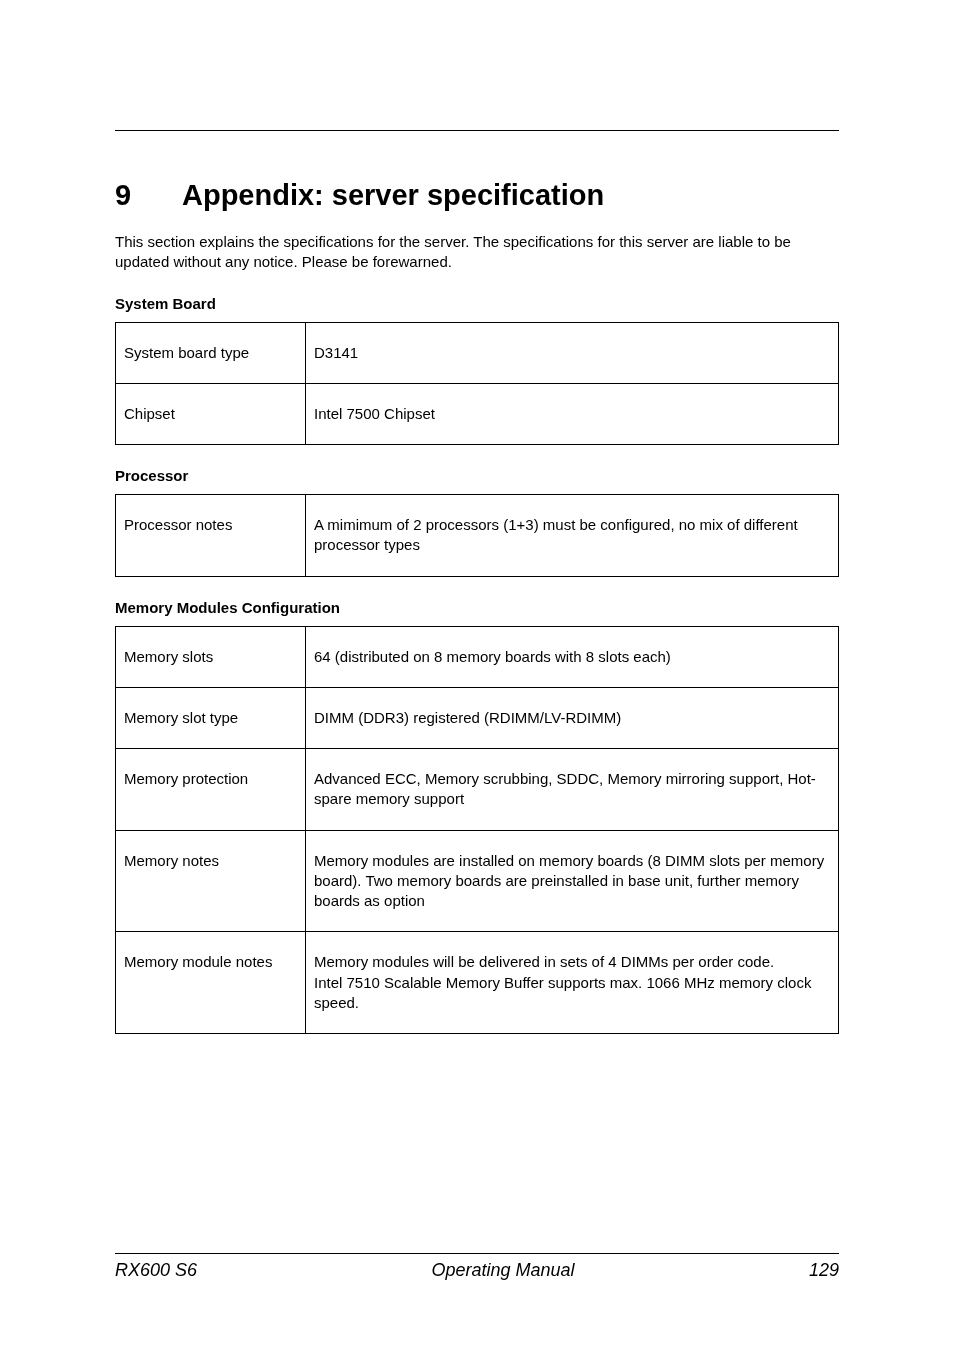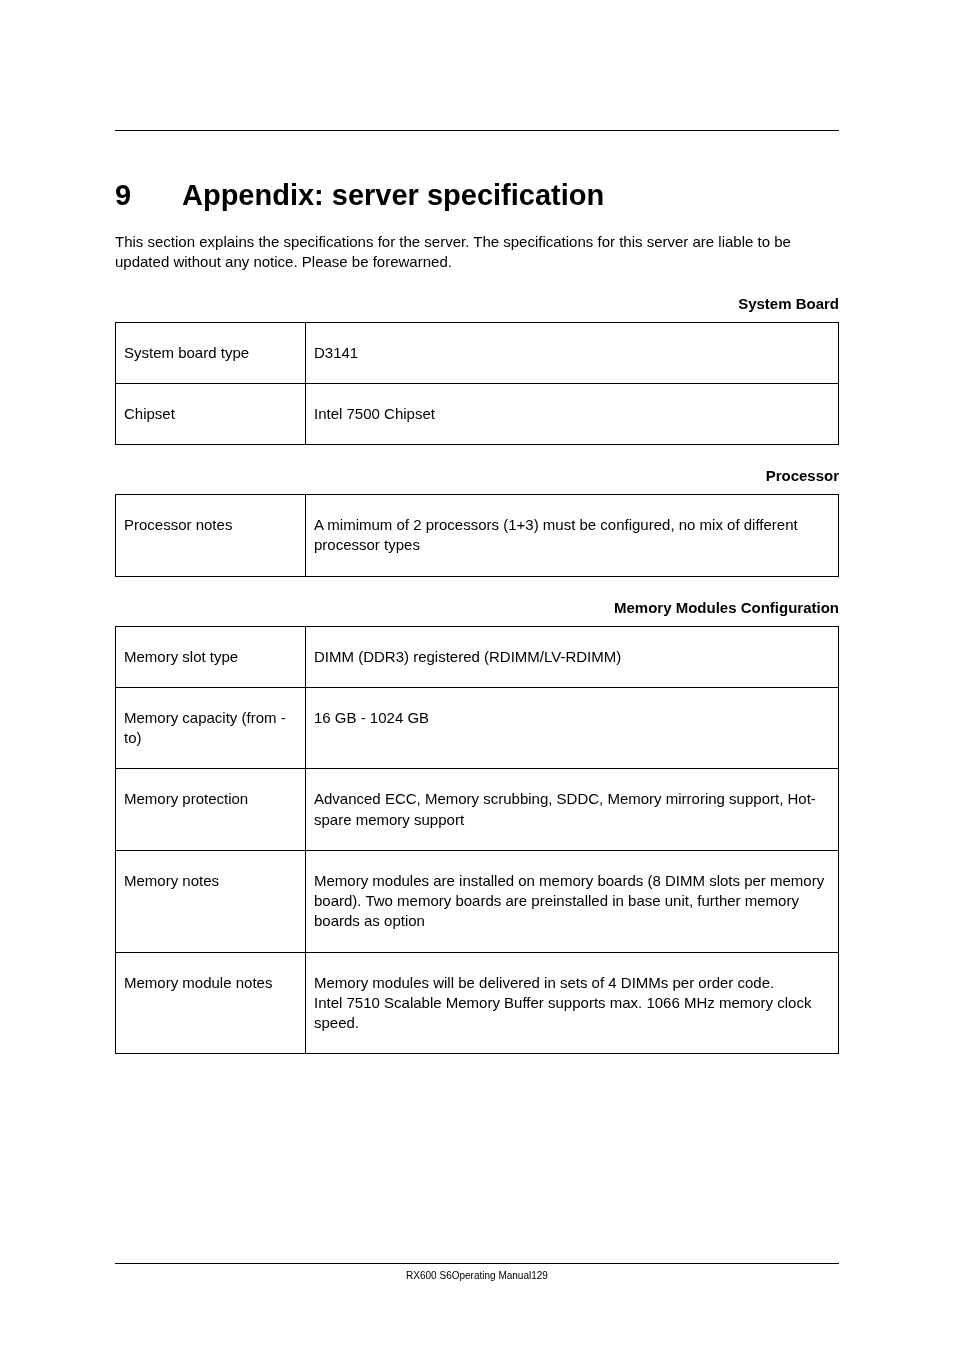--- a/index.html
+++ b/index.html
@@ -32,21 +32,20 @@
   .intro {
     font-size: 15px;
     line-height: 1.35;
     margin-bottom: 22px;
   }
   .section-heading {
     font-size: 15px;
     font-weight: bold;
     margin-top: 10px;
     margin-bottom: 10px;
-    text-align: right;
   }
   table.spec {
     width: 100%;
     border-collapse: collapse;
     margin-bottom: 22px;
     font-size: 15px;
   }
   table.spec td {
     border: 1px solid #000;
     padding: 20px 8px;
@@ -61,22 +60,23 @@
     bottom: 70px;
     left: 115px;
     right: 115px;
   }
   .footer-rule {
     border-top: 1px solid #000;
     margin-bottom: 6px;
   }
   .footer-row {
     display: flex;
-    justify-content: center;
-    font-size: 10px;
+    justify-content: space-between;
+    font-size: 18px;
+    font-style: italic;
   }
 </style>
 </head>
 <body>
 
 <div class="top-rule"></div>
 
 <h1>
   <span class="chapter-num">9</span>
   <span>Appendix: server specification</span>
@@ -104,27 +104,27 @@
   <tr>
     <td>Processor notes</td>
     <td>A mimimum of 2 processors (1+3) must be configured, no mix of different processor types</td>
   </tr>
 </tbody>
   </table>
 
 <div class="section-heading">Memory Modules Configuration</div>
 <table class="spec">
   <tbody>
+      <tr>
+    <td>Memory slots</td>
+    <td>64 (distributed on 8 memory boards with 8 slots each)</td>
+  </tr>
   <tr>
     <td>Memory slot type</td>
     <td>DIMM (DDR3) registered (RDIMM/LV-RDIMM)</td>
-  </tr>
-  <tr>
-    <td>Memory capacity (from - to)</td>
-    <td>16 GB - 1024 GB</td>
   </tr>
   <tr>
     <td>Memory protection</td>
     <td>Advanced ECC, Memory scrubbing, SDDC, Memory mirroring support, Hot-spare memory support</td>
   </tr>
   <tr>
     <td>Memory notes</td>
     <td>Memory modules are installed on memory boards  (8 DIMM slots per memory board). Two memory boards are preinstalled in base unit, further memory boards as option</td>
   </tr>
   <tr>

